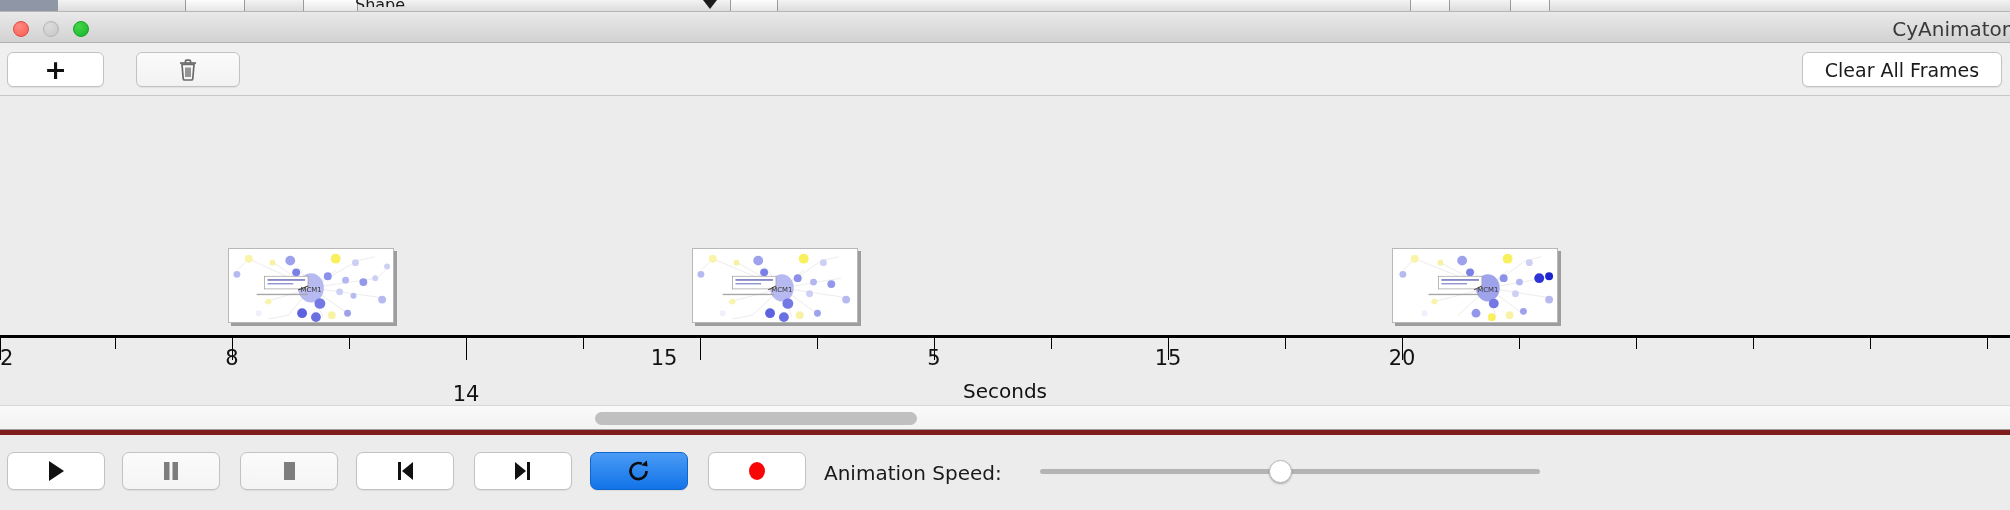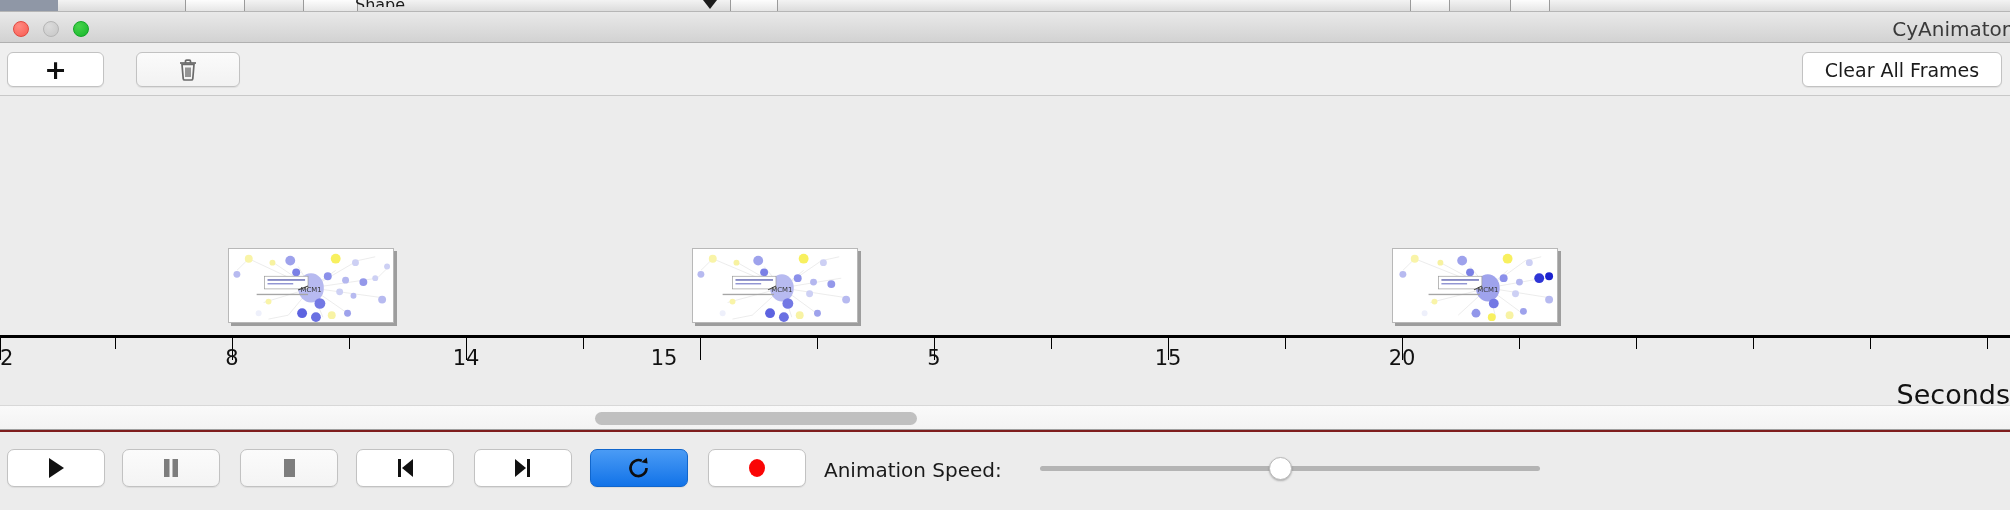--- a/index.html
+++ b/index.html
@@ -101,39 +101,39 @@
     position: absolute; top: 242px; width: 1px; background: #000;
   }
   .tick.major { height: 22px; }
   .tick.minor { height: 11px; }
   .tick-label {
     position: absolute; top: 250px; font-size: 21px; color: #111;
     transform: translateX(-50%); white-space: nowrap;
   }
   #axis-title {
     position: absolute; left: 0; right: 0; top: 283px;
-    text-align: right; font-size: 27px; color: #111;
+    text-align: center; font-size: 20px; color: #111;
   }
 
   
   #hscroll {
     position: relative; width: 100%; height: 25px;
     background: linear-gradient(#fafafa, #f3f3f3);
     border-top: 1px solid #d8d8d8; border-bottom: 1px solid #9e9e9e;
   }
   #hscroll-thumb {
     position: absolute; top: 6px; left: 595px; width: 322px; height: 13px;
     border-radius: 7px; background: #c0c0c0;
   }
 
   
   #playbar {
     position: relative; width: 100%; height: 77px;
     background: #ececec;
-    border-top: 2px solid #7f1d1d;
+    border-top: 5px solid #7f1d1d;
     text-align: right;
   }
   .pb-btn {
     position: absolute; top: 17px; height: 38px;
     border: 1px solid #c2c2c2; border-radius: 7px;
     display: flex; align-items: center; justify-content: center;
     box-shadow: 0 1px 1px rgba(0,0,0,.07); cursor: default;
   }
   .pb-btn.enabled  { background: #ffffff; }
   .pb-btn.disabled { background: linear-gradient(#fbfbfb,#f4f4f4); }
@@ -340,21 +340,21 @@
       </svg>
     </div>
 
     <div id="axis-line"></div>
     <div id="tick-container">
         <div class="tick major" style="left: 0px;"></div>
         <div class="tick-label" style="left: 0px;">12</div>
         <div class="tick major" style="left: 232px;"></div>
         <div class="tick-label" style="left: 232px;">8</div>
         <div class="tick major" style="left: 466px;"></div>
-        <div class="tick-label" style="left: 466px;">14</div>
+        <div class="tick-label" style="left: 466px; margin-top: 36px;">14</div>
         <div class="tick major" style="left: 700px;"></div>
         <div class="tick-label" style="left: 664px;">15</div>
         <div class="tick major" style="left: 934px;"></div>
         <div class="tick-label" style="left: 934px;">5</div>
         <div class="tick major" style="left: 1168px;"></div>
         <div class="tick-label" style="left: 1168px;">15</div>
         <div class="tick major" style="left: 1402px;"></div>
         <div class="tick-label" style="left: 1402px;">20</div>
         <div class="tick minor" style="left: 115px;"></div>
         <div class="tick minor" style="left: 349px;"></div>

